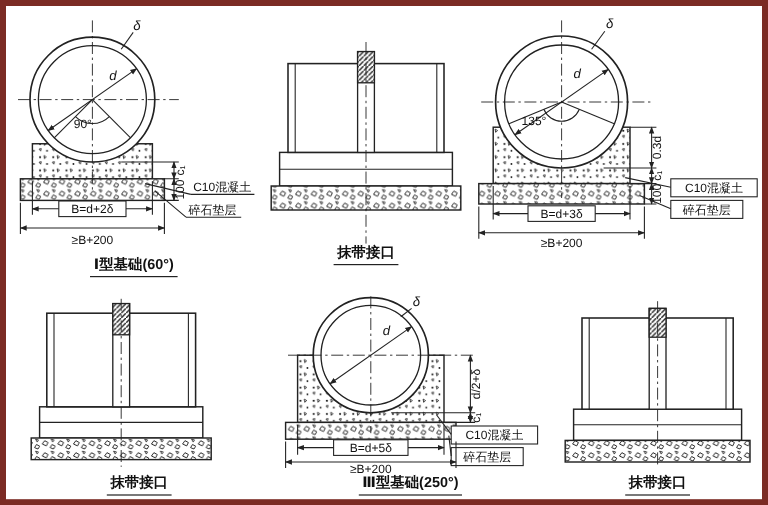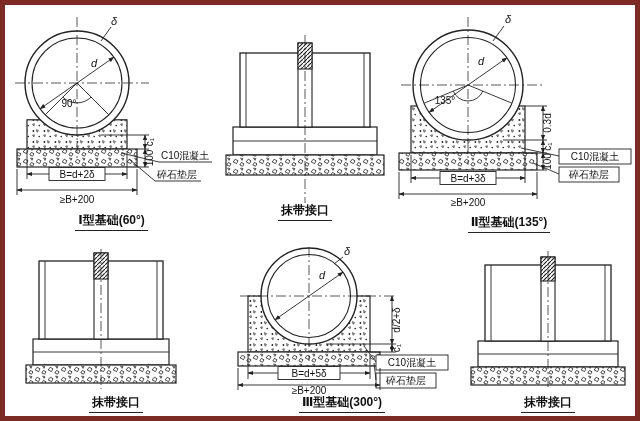--- a/index.html
+++ b/index.html
@@ -172,21 +172,20 @@
         <line class="thin" x1="140" y1="148" x2="140" y2="176"></line>
         <line x1="26" y1="171" x2="140" y2="171" class="thin" marker-start="url(#dimArr)" marker-end="url(#dimArr)"></line>
         <rect x="55" y="164.5" width="56" height="13" fill="#fff" stroke="#222" stroke-width="0.9"></rect>
         <text x="83" y="174.5" text-anchor="middle">B=d+3δ</text>
         <line class="thin" x1="14" y1="165" x2="14" y2="192"></line>
         <line class="thin" x1="152" y1="165" x2="152" y2="192"></line>
         <line x1="14" y1="187" x2="152" y2="187" class="thin" marker-start="url(#dimArr)" marker-end="url(#dimArr)"></line>
         <text x="83" y="199" text-anchor="middle">≥B+200</text>
       </g>
     </svg>
-    <div class="cap" style="bottom:8px"><span>Ⅱ型基础(135°)</span></div>
   </div>
 
   <div class="panel" style="left:16px;top:240px;width:190px;height:170px">
     <svg width="190" height="150" viewBox="0 0 190 150">
       <g>
         <rect x="12" y="94" width="136" height="26" fill="#fff" stroke="#222" stroke-width="1.2"></rect>
         <line class="thin" x1="12" y1="107" x2="148" y2="107"></line>
       </g>
       <g>
         <rect x="5" y="120" width="150" height="18" fill="url(#gravPat)" stroke="#222" stroke-width="1.2"></rect>
@@ -244,21 +243,21 @@
         <line class="thin" x1="144" y1="111" x2="144" y2="136"></line>
         <line x1="22" y1="130" x2="144" y2="130" class="thin" marker-start="url(#dimArr)" marker-end="url(#dimArr)"></line>
         <rect x="52" y="123.5" width="62" height="13" fill="#fff" stroke="#222" stroke-width="0.9"></rect>
         <text x="83" y="133.5" text-anchor="middle">B=d+5δ</text>
         <line class="thin" x1="12" y1="125" x2="12" y2="147"></line>
         <line class="thin" x1="154" y1="125" x2="154" y2="147"></line>
         <line x1="12" y1="142" x2="154" y2="142" class="thin" marker-start="url(#dimArr)" marker-end="url(#dimArr)"></line>
         <text x="83" y="151" text-anchor="middle">≥B+200</text>
       </g>
     </svg>
-    <div class="cap" style="bottom:2px"><span>Ⅲ型基础(300°)</span></div>
+    <div class="cap" style="bottom:2px"><span>Ⅲ型基础(250°)</span></div>
   </div>
 
   <div class="panel" style="left:458px;top:240px;width:170px;height:170px">
     <svg width="170" height="150" viewBox="0 0 170 150">
       <g>
         <rect x="15" y="96" width="140" height="26" fill="#fff" stroke="#222" stroke-width="1.2"></rect>
         <line class="thin" x1="15" y1="109" x2="155" y2="109"></line>
       </g>
       <g>
         <rect x="8" y="122" width="154" height="18" fill="url(#gravPat)" stroke="#222" stroke-width="1.2"></rect>

